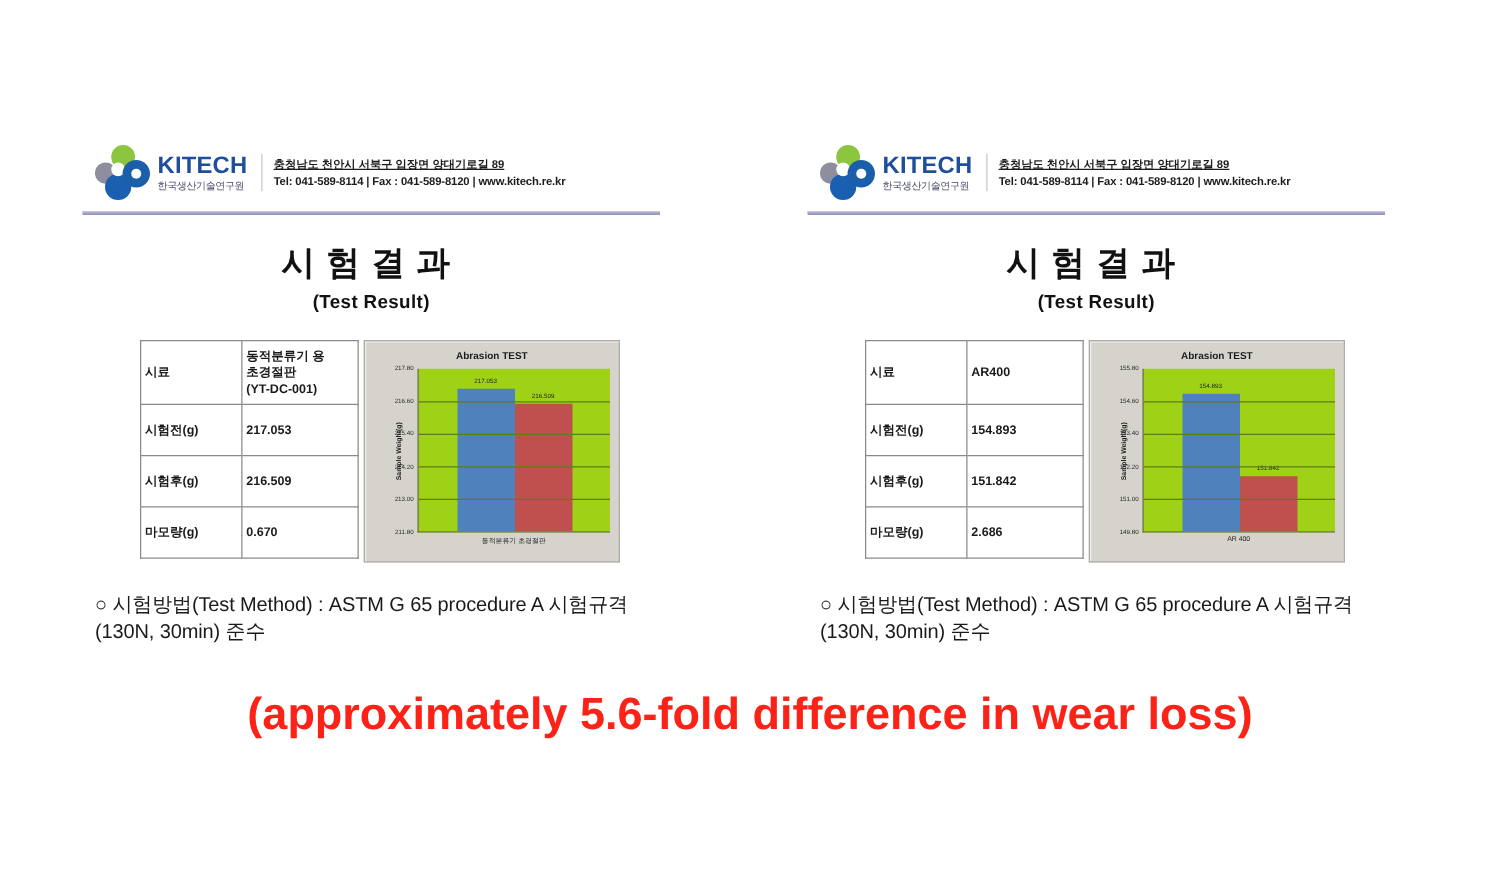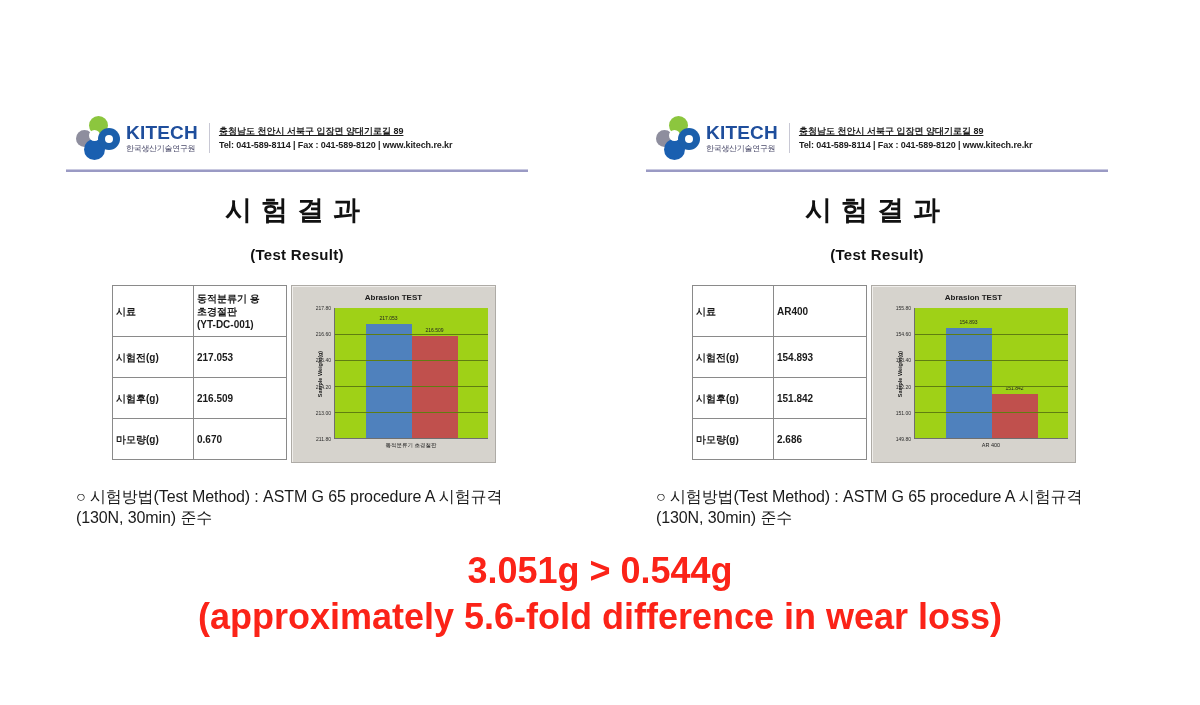--- a/index.html
+++ b/index.html
@@ -125,21 +125,21 @@
     font-weight: bold;
     letter-spacing: 9px;
     color: #111111;
     line-height: 32px;
   }
   .title-en {
     font-size: 15px;
     font-weight: bold;
     color: #111111;
     letter-spacing: 0.3px;
-    margin-top: 20px;
+    margin-top: 7px;
   }
 
   
   .result-row {
     display: flex;
     align-items: flex-start;
     margin-top: 22px;
     padding-left: 50px;
   }
   table.result {
@@ -443,17 +443,16 @@
             <div class="gridline" style="top: 80%;"></div>
           </div>
         <div class="x-label">AR 400</div>
       </div>
     </div>
 
     <div class="footnote">○ 시험방법(Test Method) : ASTM G 65 procedure A 시험규격(130N, 30min) 준수</div>
   </div>
 
   <div class="caption">
-    <div class="l1">3.051g &gt; 0.544g</div>
     <div class="l2">(approximately 5.6-fold difference in wear loss)</div>
   </div>
 
 </div>
 
 </body></html>

